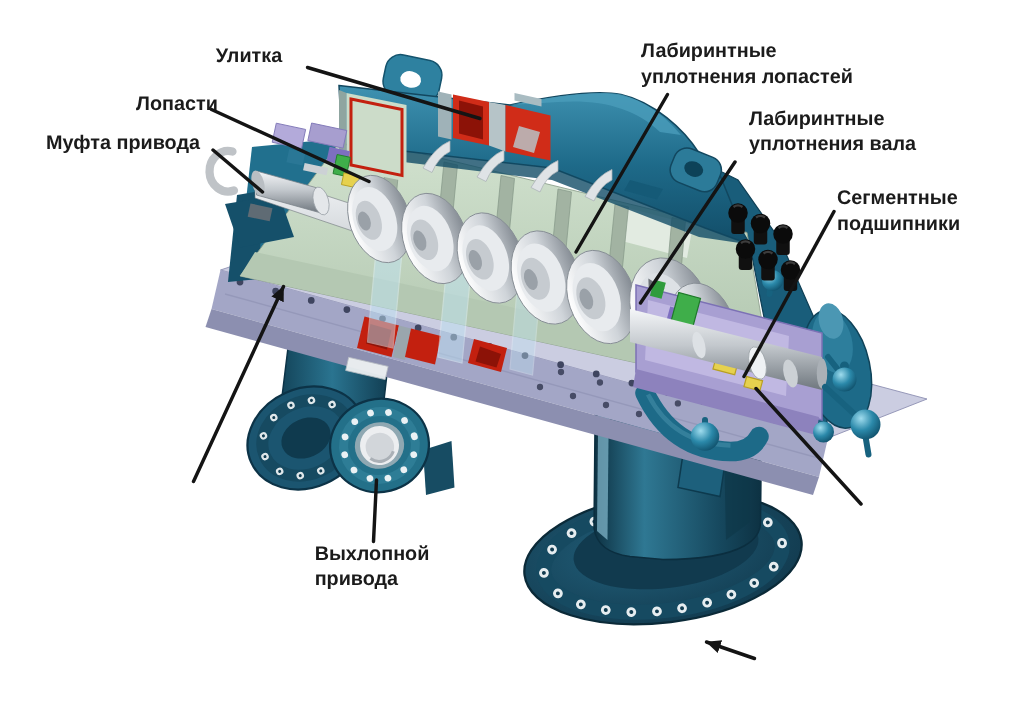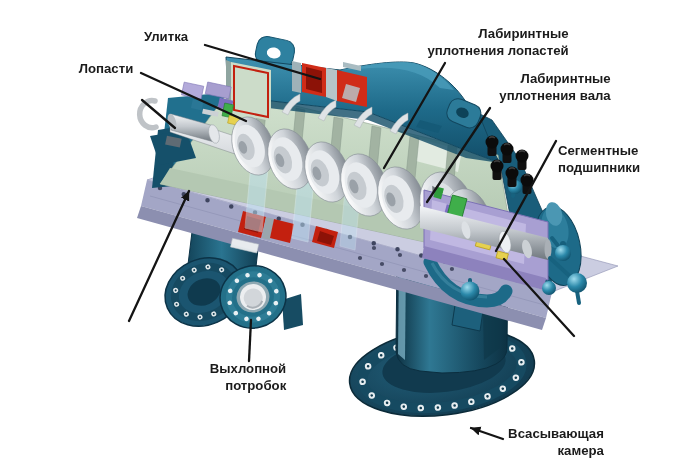--- a/index.html
+++ b/index.html
@@ -1,27 +1,27 @@
 <!DOCTYPE html>
 <html><head>
 <meta charset="utf-8">
 <style>
   html,body{margin:0;padding:0;background:#ffffff;}
   .stage{position:relative;width:689px;height:474px;background:#ffffff;overflow:hidden;
          font-family:"Liberation Sans","DejaVu Sans",sans-serif;}
   .stage svg{position:absolute;left:0;top:0;}
   .lbl{position:absolute;font-weight:bold;font-size:13.2px;line-height:1.32;color:#1b1b1b;
-       white-space:pre-line;text-align:right;transform:translateX(-50%);}
+       white-space:pre-line;text-align:left;transform:translateX(-50%);}
   .lbl.left-align{text-align:left;transform:none;}
   .lbl-volute{left:166px;top:28px;}
-  .lbl-blades{left:106px;top:60px;}
+  .lbl-blades{left:118px;top:60px;}
   .lbl-coupling{left:82px;top:86px;}
   .lbl-blade-seals{left:498px;top:25px;}
   .lbl-shaft-seals{left:555px;top:70px;}
-  .lbl-segment-bearings{left:558px;top:142px;}
+  .lbl-segment-bearings{left:558px;top:123px;}
   .lbl-casing{left:112px;top:325px;}
   .lbl-exhaust{left:248px;top:360px;}
   .lbl-thrust-bearing{left:604px;top:332px;}
   .lbl-suction{left:556px;top:425px;}
 </style>
 </head>
 <body>
 
 <div class="stage">
 <svg width="689" height="474" viewBox="0 0 689 474">
@@ -356,23 +356,22 @@
     <line x1="556" y1="141" x2="496" y2="251"></line>
     <line x1="129" y1="321" x2="189" y2="191" marker-end="url(#arrow)"></line>
     <line x1="249" y1="361" x2="251" y2="320"></line>
     <line x1="574" y1="336" x2="504" y2="259"></line>
     <line x1="503" y1="439" x2="471" y2="428" marker-end="url(#arrow)"></line>
   </g>
 </svg>
 
   <div class="lbl lbl-volute">Улитка</div>
   <div class="lbl lbl-blades">Лопасти</div>
+  <div class="lbl lbl-coupling">Муфта привода</div>
   <div class="lbl lbl-blade-seals">Лабиринтные
 уплотнения лопастей</div>
   <div class="lbl lbl-shaft-seals">Лабиринтные
 уплотнения вала</div>
   <div class="lbl left-align lbl-segment-bearings">Сегментные
 подшипники</div>
   <div class="lbl lbl-exhaust">Выхлопной
-потробок</div>
-  <div class="lbl lbl-suction">Всасывающая
-камера</div>
+привода</div>
 </div>
 
 </body></html>

